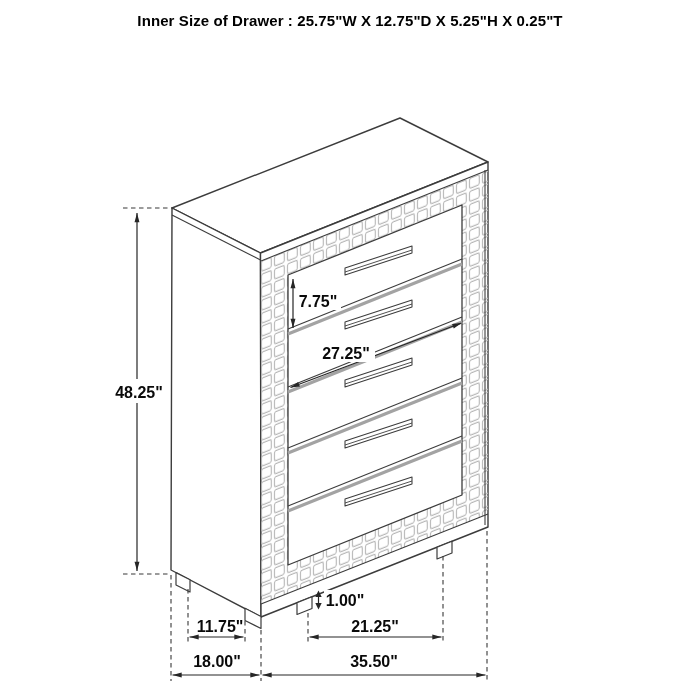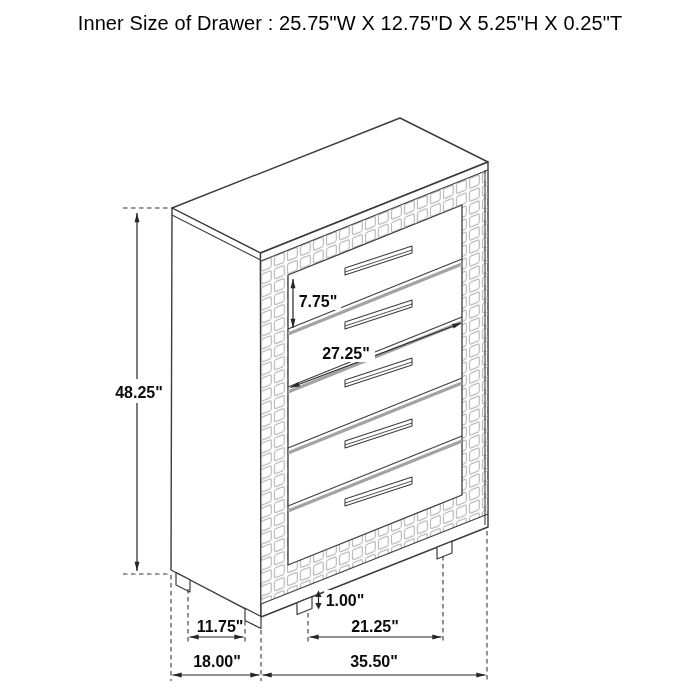--- a/index.html
+++ b/index.html
@@ -2,21 +2,21 @@
 <html><head>
 <meta charset="utf-8">
 <style>
   html,body{margin:0;padding:0;background:#ffffff;}
   .stage{
     position:relative;width:700px;height:700px;background:#ffffff;
     font-family:"Liberation Sans",sans-serif;overflow:hidden;
   }
   .title{
     position:absolute;top:12px;left:0;right:0;text-align:center;
-    font-size:20px;font-weight:400;color:#000;letter-spacing:.1px;
+    font-size:15px;font-weight:700;color:#000;letter-spacing:.1px;
     white-space:nowrap;
   }
   svg.diagram{position:absolute;left:0;top:0;}
   svg.diagram text{
     font-family:"Liberation Sans",sans-serif;font-weight:700;
     font-size:16px;fill:#0a0a0a;
   }
   .panel{fill:#ffffff;stroke:#3c3c3c;stroke-width:1.4;stroke-linejoin:round;}
   .edge{stroke:#3c3c3c;stroke-width:1.1;fill:none;}
   .drawerface{fill:#ffffff;stroke:#3c3c3c;stroke-width:1.3;stroke-linejoin:round;}

